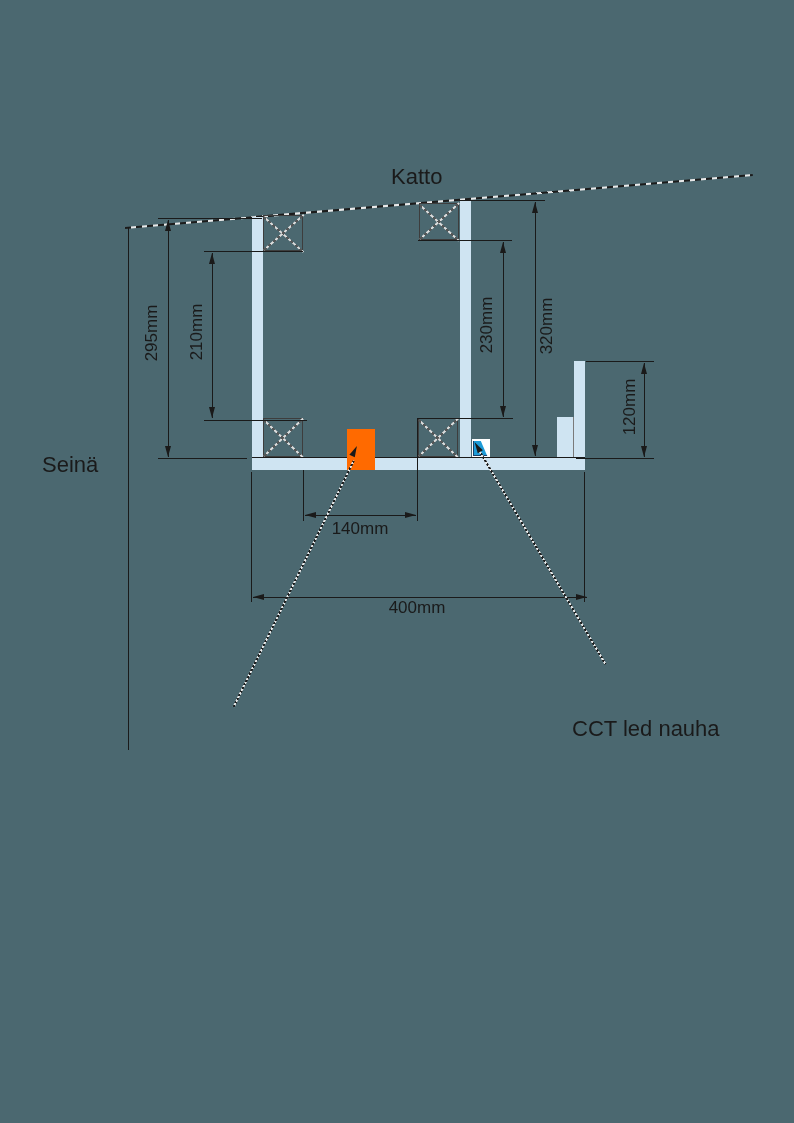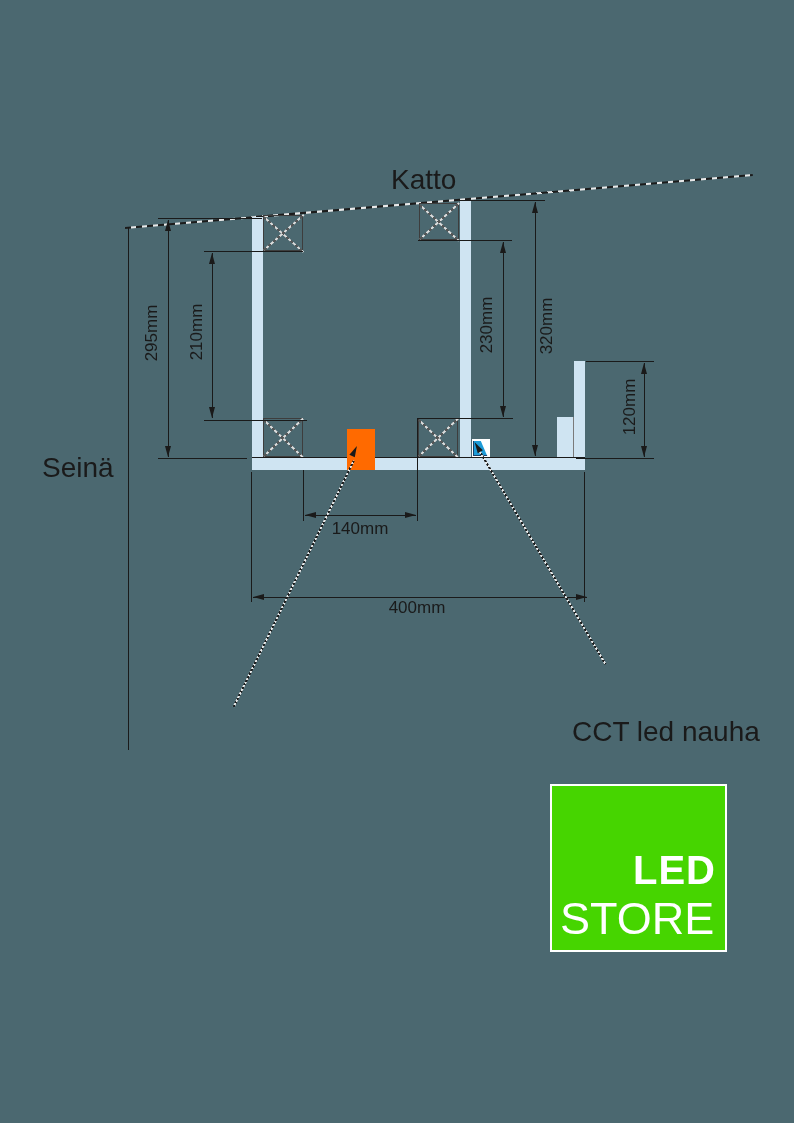--- a/index.html
+++ b/index.html
@@ -34,21 +34,21 @@
       background:repeating-linear-gradient(90deg,#555 0 3px,#ddd 3px 6px)}
 
   
   .arr{position:absolute;width:0;height:0}
   .arr.up{border-left:3.5px solid transparent;border-right:3.5px solid transparent;border-bottom:11px solid var(--line-black)}
   .arr.down{border-left:3.5px solid transparent;border-right:3.5px solid transparent;border-top:11px solid var(--line-black)}
   .arr.left{border-top:3.5px solid transparent;border-bottom:3.5px solid transparent;border-right:11px solid var(--line-black)}
   .arr.right{border-top:3.5px solid transparent;border-bottom:3.5px solid transparent;border-left:11px solid var(--line-black)}
 
   
-  .lbl{position:absolute;color:var(--line-black);font-size:28px;white-space:nowrap}
+  .lbl{position:absolute;color:var(--line-black);font-size:22px;white-space:nowrap}
   .vdim{position:absolute;color:var(--line-black);font-size:17px;white-space:nowrap;
         transform:translate(-50%,-50%) rotate(-90deg)}
   .hdim{position:absolute;color:var(--line-black);font-size:17px;white-space:nowrap;
         transform:translate(-50%,-50%)}
 
   
   .spot{position:absolute;left:347px;top:429px;width:28px;height:41px;background:var(--spot-orange)}
   .ledchip{position:absolute;left:472px;top:439px;width:18px;height:18px;background:#fff}
   .ledchip .tri{position:absolute;left:1px;top:2px;width:15px;height:15px;background:var(--led-strip-blue);
         clip-path:polygon(0 0,52% 0,95% 100%,0 100%);border-left:1px solid #17406B;border-bottom:1px solid #17406B}
@@ -149,18 +149,14 @@
   <div class="dot" style="left:354px;top:460px;width:274px;transform:rotate(116deg)"></div>
   <div class="arr right" style="left:349px;top:448px;transform:rotate(-64deg)"></div>
 
   <div class="ledchip">
     <div class="tri"></div>
   </div>
   <div class="dot" style="left:479px;top:449px;width:249px;transform:rotate(59.4deg)"></div>
   <div class="arr right" style="left:472px;top:444px;transform:rotate(-121deg)"></div>
   <div class="lbl" style="left:572px;top:716px">CCT led nauha</div>
 
-  <div class="logo">
-    <div class="led">LED</div>
-    <div class="store">STORE</div>
-  </div>
 
 </div>
 
 </body></html>

